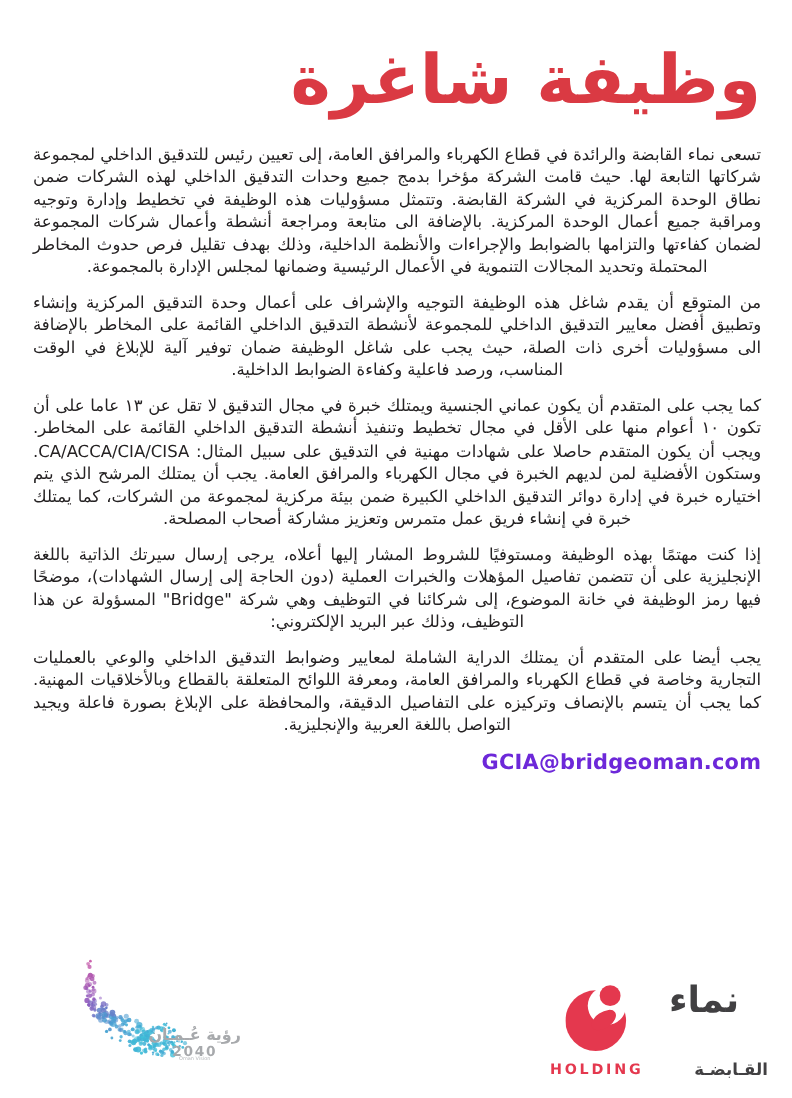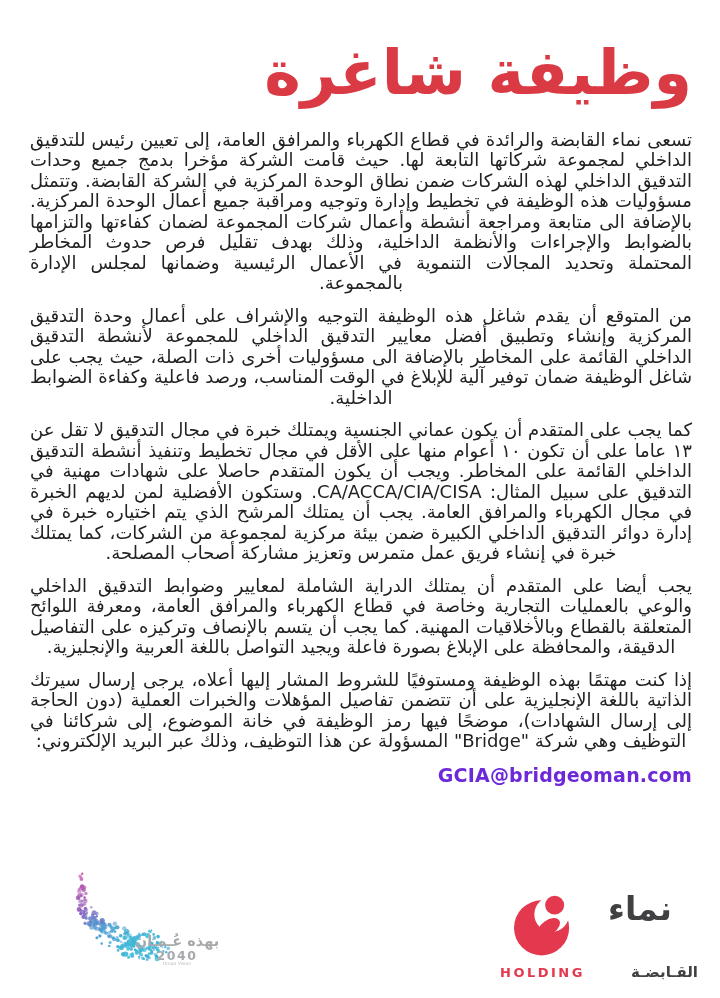--- a/index.html
+++ b/index.html
@@ -28,21 +28,21 @@
     font-size: 25px;
     font-weight: bold;
     line-height: 1.3;
     text-align: right;
     margin-top: 4px;
   }
 
   
   main { margin-top: 16px; color: #242122; }
   main p {
-    font-size: 18px;
+    font-size: 15px;
     line-height: 20.5px;
     text-align: justify;
     text-align-last: center;
     margin: 0 0 12px 0;
   }
   .email {
     direction: ltr;
     text-align: right;
     font-weight: bold;
     font-size: 19px;
@@ -96,22 +96,22 @@
 
 <div class="content">
   <header>
     <h1 class="title">وظيفة شاغرة</h1>
   </header>
 
   <main>
     <p>تسعى نماء القابضة والرائدة في قطاع الكهرباء والمرافق العامة، إلى تعيين رئيس للتدقيق الداخلي لمجموعة شركاتها التابعة لها. حيث قامت الشركة مؤخرا بدمج جميع وحدات التدقيق الداخلي لهذه الشركات ضمن نطاق الوحدة المركزية في الشركة القابضة. وتتمثل مسؤوليات هذه الوظيفة في تخطيط وإدارة وتوجيه ومراقبة جميع أعمال الوحدة المركزية. بالإضافة الى متابعة ومراجعة أنشطة وأعمال شركات المجموعة لضمان كفاءتها والتزامها بالضوابط والإجراءات والأنظمة الداخلية، وذلك بهدف تقليل فرص حدوث المخاطر المحتملة وتحديد المجالات التنموية في الأعمال الرئيسية وضمانها لمجلس الإدارة بالمجموعة.</p>
     <p>من المتوقع أن يقدم شاغل هذه الوظيفة التوجيه والإشراف على أعمال وحدة التدقيق المركزية وإنشاء وتطبيق أفضل معايير التدقيق الداخلي للمجموعة لأنشطة التدقيق الداخلي القائمة على المخاطر بالإضافة الى مسؤوليات أخرى ذات الصلة، حيث يجب على شاغل الوظيفة ضمان توفير آلية للإبلاغ في الوقت المناسب، ورصد فاعلية وكفاءة الضوابط الداخلية.</p>
     <p>كما يجب على المتقدم أن يكون عماني الجنسية ويمتلك خبرة في مجال التدقيق لا تقل عن ١٣ عاما على أن تكون ١٠ أعوام منها على الأقل في مجال تخطيط وتنفيذ أنشطة التدقيق الداخلي القائمة على المخاطر. ويجب أن يكون المتقدم حاصلا على شهادات مهنية في التدقيق على سبيل المثال: CA/ACCA/CIA/CISA. وستكون الأفضلية لمن لديهم الخبرة في مجال الكهرباء والمرافق العامة. يجب أن يمتلك المرشح الذي يتم اختياره خبرة في إدارة دوائر التدقيق الداخلي الكبيرة ضمن بيئة مركزية لمجموعة من الشركات، كما يمتلك خبرة في إنشاء فريق عمل متمرس وتعزيز مشاركة أصحاب المصلحة.</p>
+    <p>إذا كنت مهتمًا بهذه الوظيفة ومستوفيًا للشروط المشار إليها أعلاه، يرجى إرسال سيرتك الذاتية باللغة الإنجليزية على أن تتضمن تفاصيل المؤهلات والخبرات العملية (دون الحاجة إلى إرسال الشهادات)، موضحًا فيها رمز الوظيفة في خانة الموضوع، إلى شركائنا في التوظيف وهي شركة "Bridge" المسؤولة عن هذا التوظيف، وذلك عبر البريد الإلكتروني:</p>
     <p>يجب أيضا على المتقدم أن يمتلك الدراية الشاملة لمعايير وضوابط التدقيق الداخلي والوعي بالعمليات التجارية وخاصة في قطاع الكهرباء والمرافق العامة، ومعرفة اللوائح المتعلقة بالقطاع وبالأخلاقيات المهنية. كما يجب أن يتسم بالإنصاف وتركيزه على التفاصيل الدقيقة، والمحافظة على الإبلاغ بصورة فاعلة ويجيد التواصل باللغة العربية والإنجليزية.</p>
-    <p>إذا كنت مهتمًا بهذه الوظيفة ومستوفيًا للشروط المشار إليها أعلاه، يرجى إرسال سيرتك الذاتية باللغة الإنجليزية على أن تتضمن تفاصيل المؤهلات والخبرات العملية (دون الحاجة إلى إرسال الشهادات)، موضحًا فيها رمز الوظيفة في خانة الموضوع، إلى شركائنا في التوظيف وهي شركة "Bridge" المسؤولة عن هذا التوظيف، وذلك عبر البريد الإلكتروني:</p>
 
     <div class="email">GCIA@bridgeoman.com</div>
 
   </main>
 </div>
 
 <div class="vision-logo">
   <svg width="178" height="126" viewBox="0 0 178 126">
     <g id="vision-dots">
         <circle cx="34.2" cy="5.8" r="1.2" fill="rgb(197,79,162)" opacity="0.89"></circle>
@@ -372,21 +372,21 @@
         <circle cx="91.0" cy="90.6" r="0.8" fill="rgb(68,168,211)" opacity="0.82"></circle>
         <circle cx="99.3" cy="69.1" r="1.4" fill="rgb(63,187,215)" opacity="0.78"></circle>
         <circle cx="91.3" cy="85.0" r="1.7" fill="rgb(65,179,214)" opacity="0.66"></circle>
         <circle cx="109.4" cy="75.2" r="1.6" fill="rgb(66,176,213)" opacity="0.80"></circle>
         <circle cx="120.2" cy="80.3" r="1.9" fill="rgb(65,178,213)" opacity="0.63"></circle>
         <circle cx="118.2" cy="84.2" r="1.3" fill="rgb(64,185,215)" opacity="0.92"></circle>
         <circle cx="99.2" cy="91.5" r="1.5" fill="rgb(66,178,213)" opacity="0.77"></circle>
       </g>
   </svg>
   <div class="vision-text">
-    <div class="vt-ar">بهذه عُـمـان</div>
+    <div class="vt-ar">رؤية عُـمـان</div>
     <div class="vt-year">2040</div>
     <div class="vt-cap">Oman Vision</div>
   </div>
 </div>
 
 <div class="nama-logo">
   <div class="nama-top">
     <svg width="60" height="64" viewBox="0 0 62 66">
       <circle cx="28.5" cy="37" r="28.5" fill="#e4384e"></circle>
       <circle cx="39" cy="23" r="18" fill="#ffffff"></circle>

